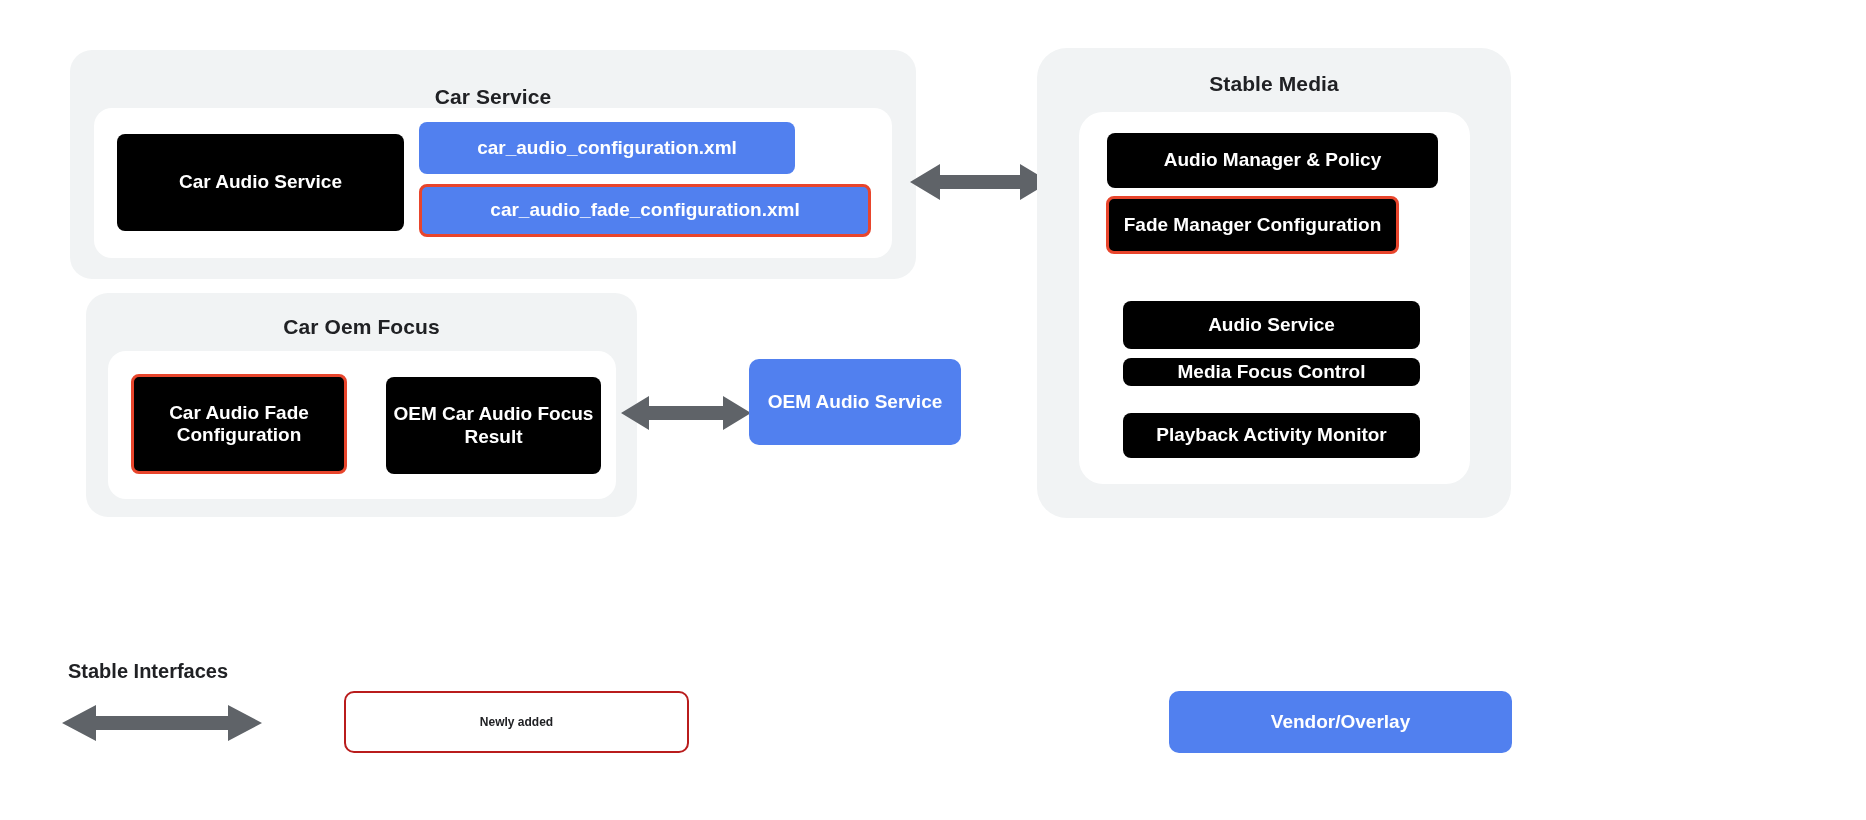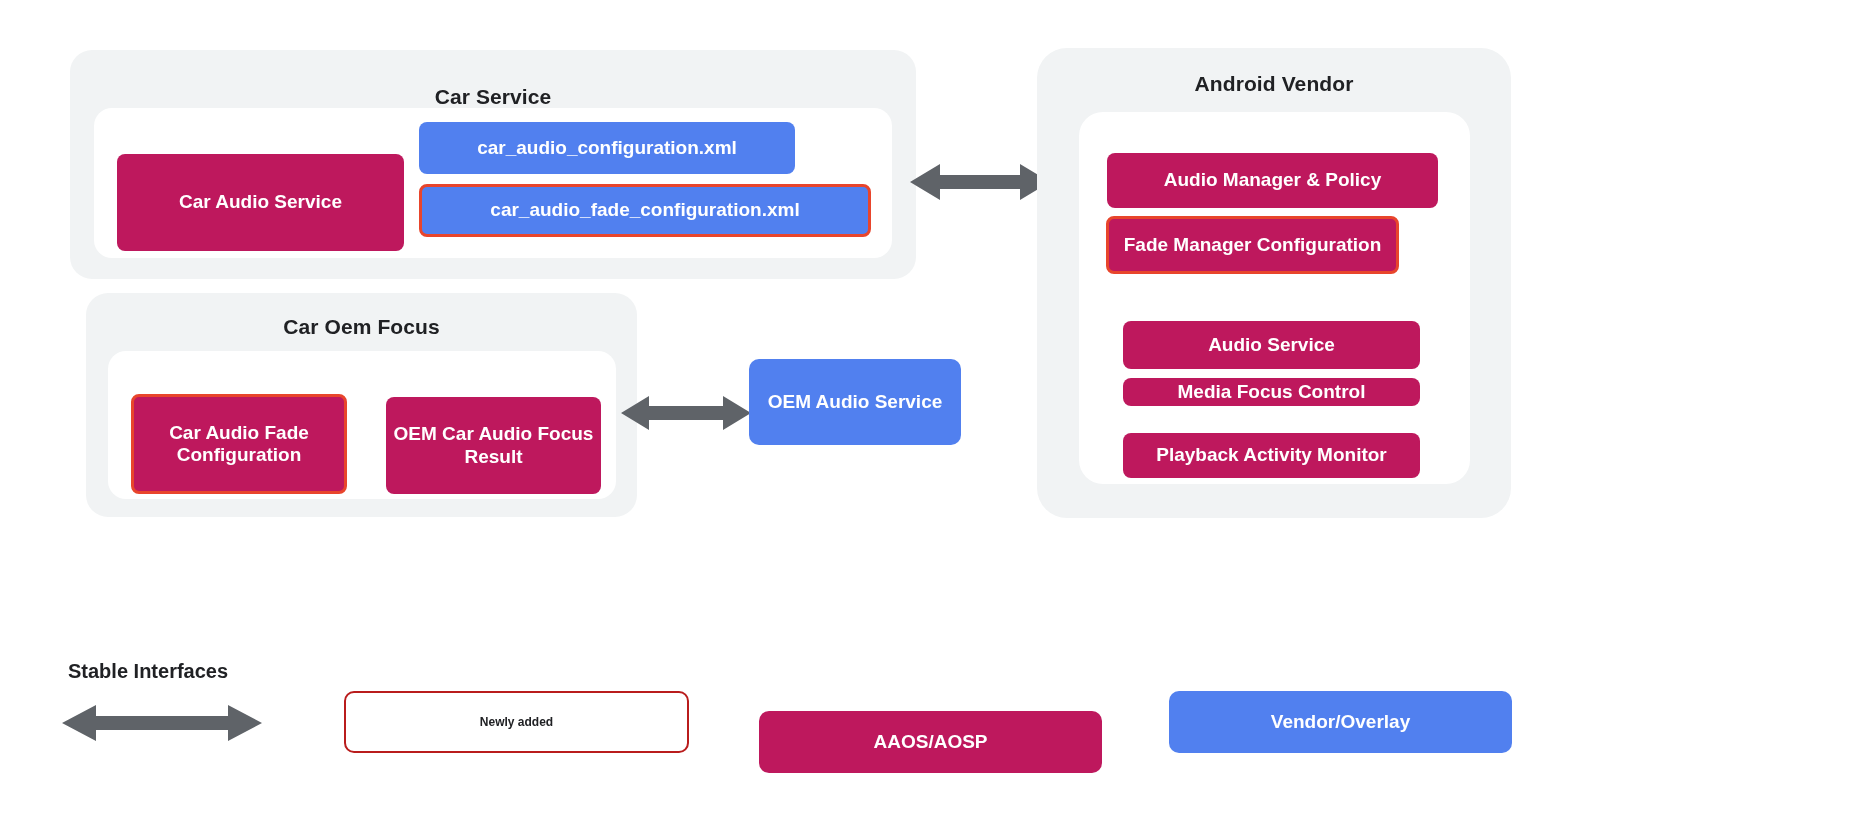--- a/index.html
+++ b/index.html
@@ -59,21 +59,21 @@
     display: flex;
     align-items: center;
     justify-content: center;
     text-align: center;
     color: #ffffff;
     font-size: 19px;
     font-weight: bold;
     line-height: 1.18;
     padding: 2px 6px;
   }
-  .box.green { background: #be185d; margin-top: 20px; }
+  .box.green { background: #000000; }
   .box.blue  { background: #5180ef; }
   .box.outlined {
     border: 3px solid #e8452c;
   }
   .box.legend-white {
     background: #ffffff;
     color: #202124;
     border: 2px solid #b91c1c;
     border-radius: 10px;
     font-size: 12px;
@@ -124,21 +124,21 @@
 
     <div class="arrow" style="left:607px; top:382px; width:130px; height:46px;">
       <svg width="130" height="46" viewBox="0 0 130 46" aria-hidden="true">
         <polygon points="0,23 28,6 28,16 102,16 102,6 130,23 102,40 102,30 28,30 28,40" fill="#5f6368"></polygon>
       </svg>
     </div>
 
     <div class="box blue" style="left:735px; top:351px; width:212px; height:86px; border-radius:10px;">OEM Audio Service</div>
 
     <div class="group" style="left:1023px; top:40px; width:474px; height:470px; border-radius:30px;">
-      <div class="group-title" style="top:24px;">Android Vendor</div>
+      <div class="group-title" style="top:24px;">Stable Media</div>
       <div class="inner-card" style="left:42px; top:64px; width:391px; height:372px; border-radius:24px;"></div>
 
       <div class="box green" style="left:70px; top:85px; width:331px; height:55px;">Audio Manager &amp; Policy</div>
 
       <div class="box green outlined" style="left:69px; top:148px; width:293px; height:58px;">Fade Manager Configuration</div>
 
       <div class="box green" style="left:86px; top:253px; width:297px; height:48px;">Audio Service</div>
 
       <div class="box green" style="left:86px; top:310px; width:297px; height:28px;">Media Focus Control</div>
 
@@ -148,18 +148,17 @@
     <div class="legend-label" style="left:54px; top:652px;">Stable Interfaces</div>
 
     <div class="arrow" style="left:48px; top:693px; width:200px; height:44px;">
       <svg width="200" height="44" viewBox="0 0 200 44" aria-hidden="true">
         <polygon points="0,22 34,4 34,15 166,15 166,4 200,22 166,40 166,29 34,29 34,40" fill="#5f6368"></polygon>
       </svg>
     </div>
 
     <div class="box legend-white" style="left:330px; top:683px; width:345px; height:62px;">Newly added</div>
 
-    <div class="box green" style="left:745px; top:683px; width:343px; height:62px; border-radius:10px;">AAOS/AOSP</div>
 
     <div class="box blue" style="left:1155px; top:683px; width:343px; height:62px; border-radius:10px;">Vendor/Overlay</div>
 
   </div>
 </div>
 
 </body></html>

